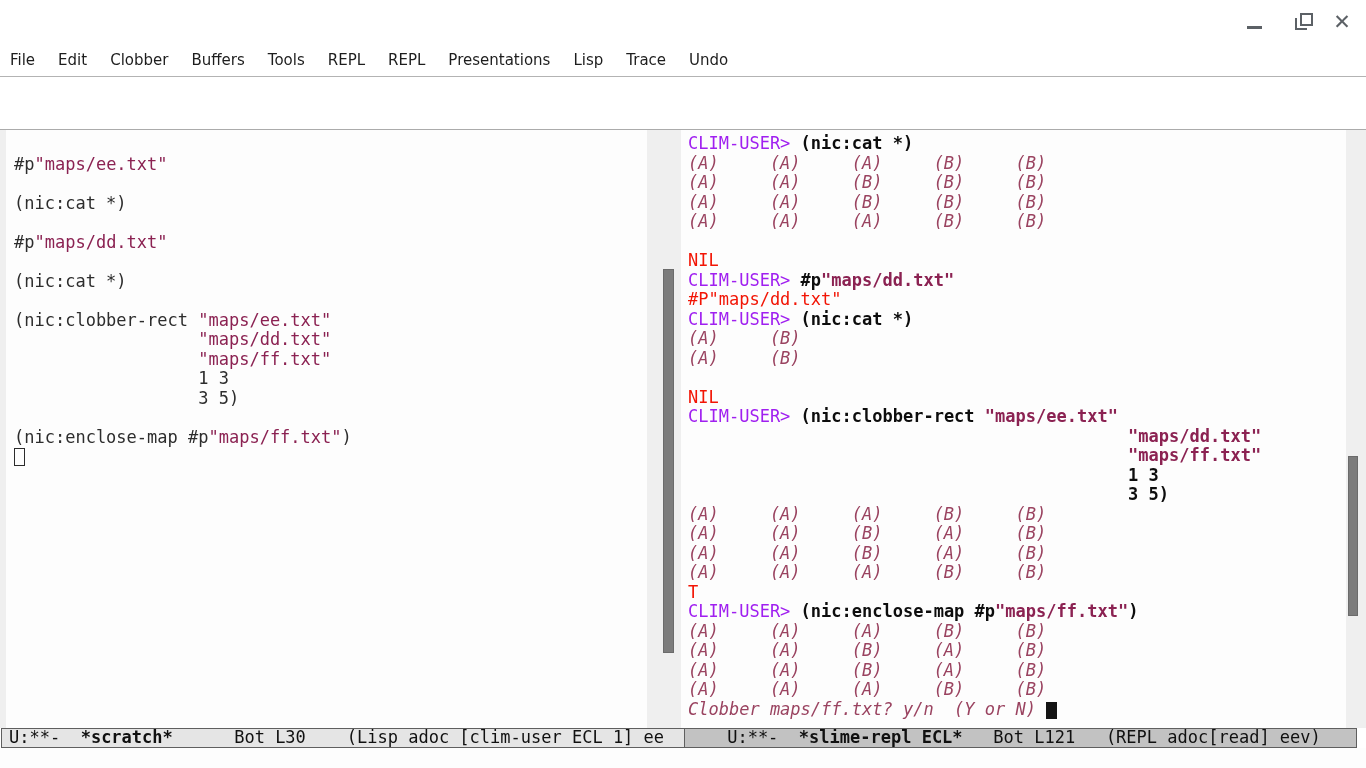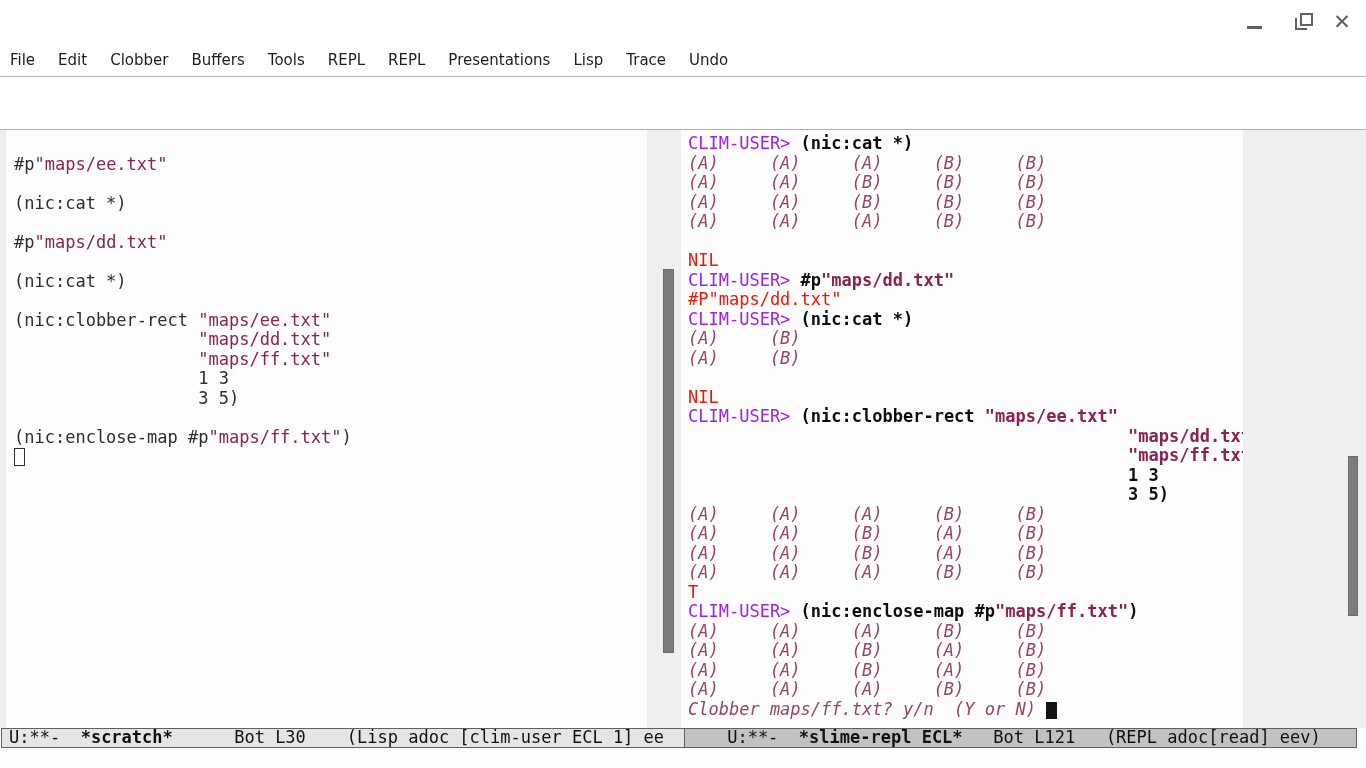--- a/index.html
+++ b/index.html
@@ -29,21 +29,21 @@
   .tb-label{font-size:16px;margin-left:4px;}
   .lbl-save{color:#b9b9b9;}
   .lbl-undo{color:#2d6fe1;font-weight:bold;}
 
   
   .workspace{position:absolute;left:0;top:129px;width:1366px;height:599px;background:#efefef;border-top:1px solid #ababab;box-sizing:border-box;}
   .pane{position:absolute;top:0;background:#fdfdfd;overflow:hidden;
         font-family:"DejaVu Sans Mono","Liberation Mono",monospace;font-size:17px;line-height:19.5px;
         white-space:pre;color:#2d2d2d;}
   .pane-left{left:6px;width:641px;height:598px;padding:5px 0 0 8px;box-sizing:border-box;}
-  .pane-right{left:681px;width:562px;height:598px;padding:4px 0 12px 7px;box-sizing:border-box;}
+  .pane-right{left:681px;width:665px;height:598px;padding:4px 0 12px 7px;box-sizing:border-box;}
   .ln{height:19.5px;}
   .s-code{color:var(--code);}
   .s-str{color:var(--string);}
   .s-prompt{color:var(--prompt);}
   .s-input{color:#0d0d0d;font-weight:bold;}
   .s-istr{color:var(--string);font-weight:bold;}
   .s-result{color:var(--result);}
   .s-output{color:var(--output);font-style:italic;}
   .s-cursor-hollow{display:inline-block;width:9px;height:16px;border:1.5px solid #2b2b2b;vertical-align:text-bottom;}
   .s-cursor-block{display:inline-block;width:11px;height:17px;background:#141414;vertical-align:text-bottom;}

